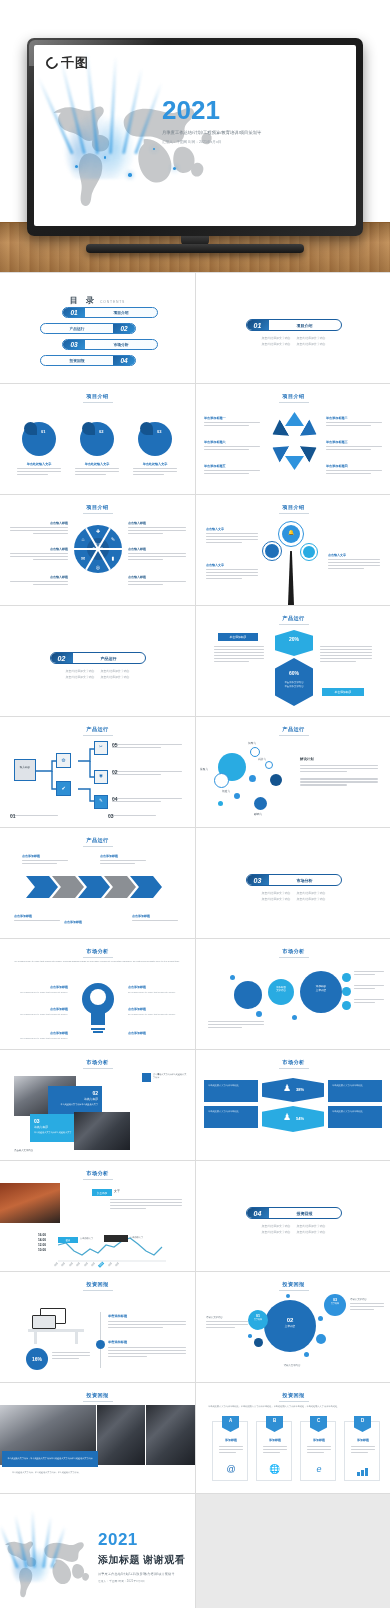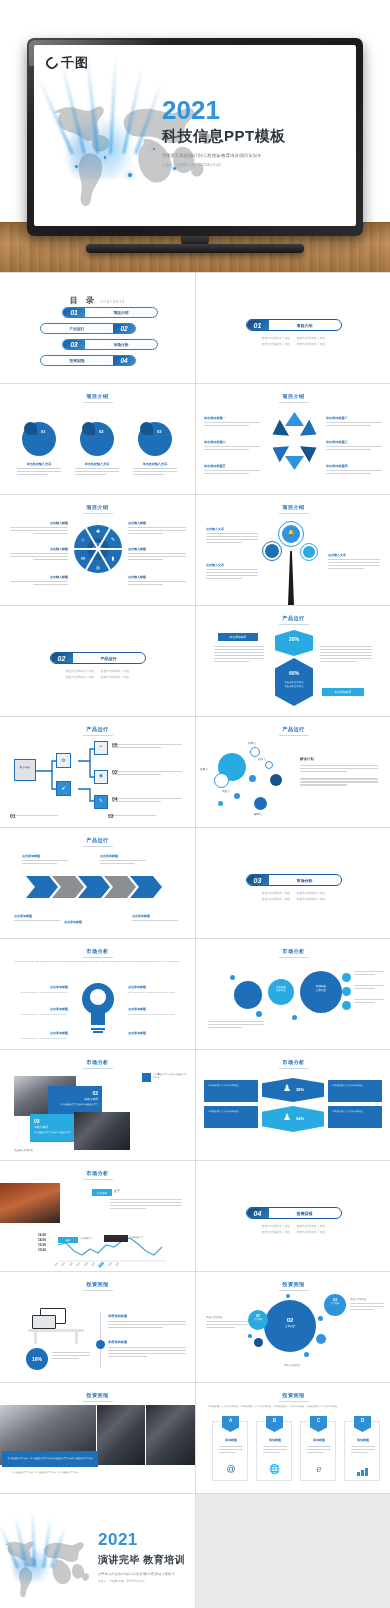--- a/index.html
+++ b/index.html
@@ -224,21 +224,20 @@
             <i style="left:20%;top:64%;width:3px;height:3px;"></i>
             <i style="left:34%;top:58%;width:2.5px;height:2.5px;"></i>
             <i style="left:46%;top:70%;width:3.5px;height:3.5px;"></i>
             <i style="left:58%;top:52%;width:2.5px;height:2.5px;"></i>
             <i style="left:68%;top:66%;width:3px;height:3px;"></i>
           </div>
         </div>
 
         <div style="position:absolute;right:14px;top:52px;text-align:left;width:180px;">
           <div class="cover-2021">2021</div>
-          <div class="cover-h" style="margin-top:4px;">科技信息PPT模板</div>
           <div class="cover-s" style="margin-top:7px;">月季度工作总结/计划/工程预算/教育培训/项目策划等</div>
           <div class="cover-s2" style="margin-top:5px;">汇报人：千图网 时间：2021年x月x日</div>
         </div>
 
       </div>
     </div>
     <div class="tv-stand-neck"></div>
     <div class="tv-stand-base"></div>
   </div>
 
@@ -940,21 +939,21 @@
         <div class="rays">
           <span class="ray" style="left:18%;height:46px;transform:rotate(-22deg);"></span>
           <span class="ray" style="left:30%;height:54px;transform:rotate(-12deg);"></span>
           <span class="ray" style="left:42%;height:58px;transform:rotate(-2deg);"></span>
           <span class="ray" style="left:54%;height:52px;transform:rotate(8deg);"></span>
           <span class="ray" style="left:66%;height:44px;transform:rotate(18deg);"></span>
         </div>
       </div>
       <div style="position:absolute;left:98px;top:36px;width:94px;">
         <div class="end-2021">2021</div>
-        <div class="end-h" style="margin-top:3px;">演讲完毕 教育培训</div>
+        <div class="end-h" style="margin-top:3px;">添加标题 谢谢观看</div>
         <div class="end-s" style="margin-top:5px;">月季度工作总结/计划/工程预算/教育培训/项目策划等</div>
         <div class="end-s2" style="margin-top:3px;">汇报人：千图网 时间：2021年x月x日</div>
       </div>
     </div>
     <div class="end-empty"></div>
 
   </div>
 </div>
 
 </body></html>

